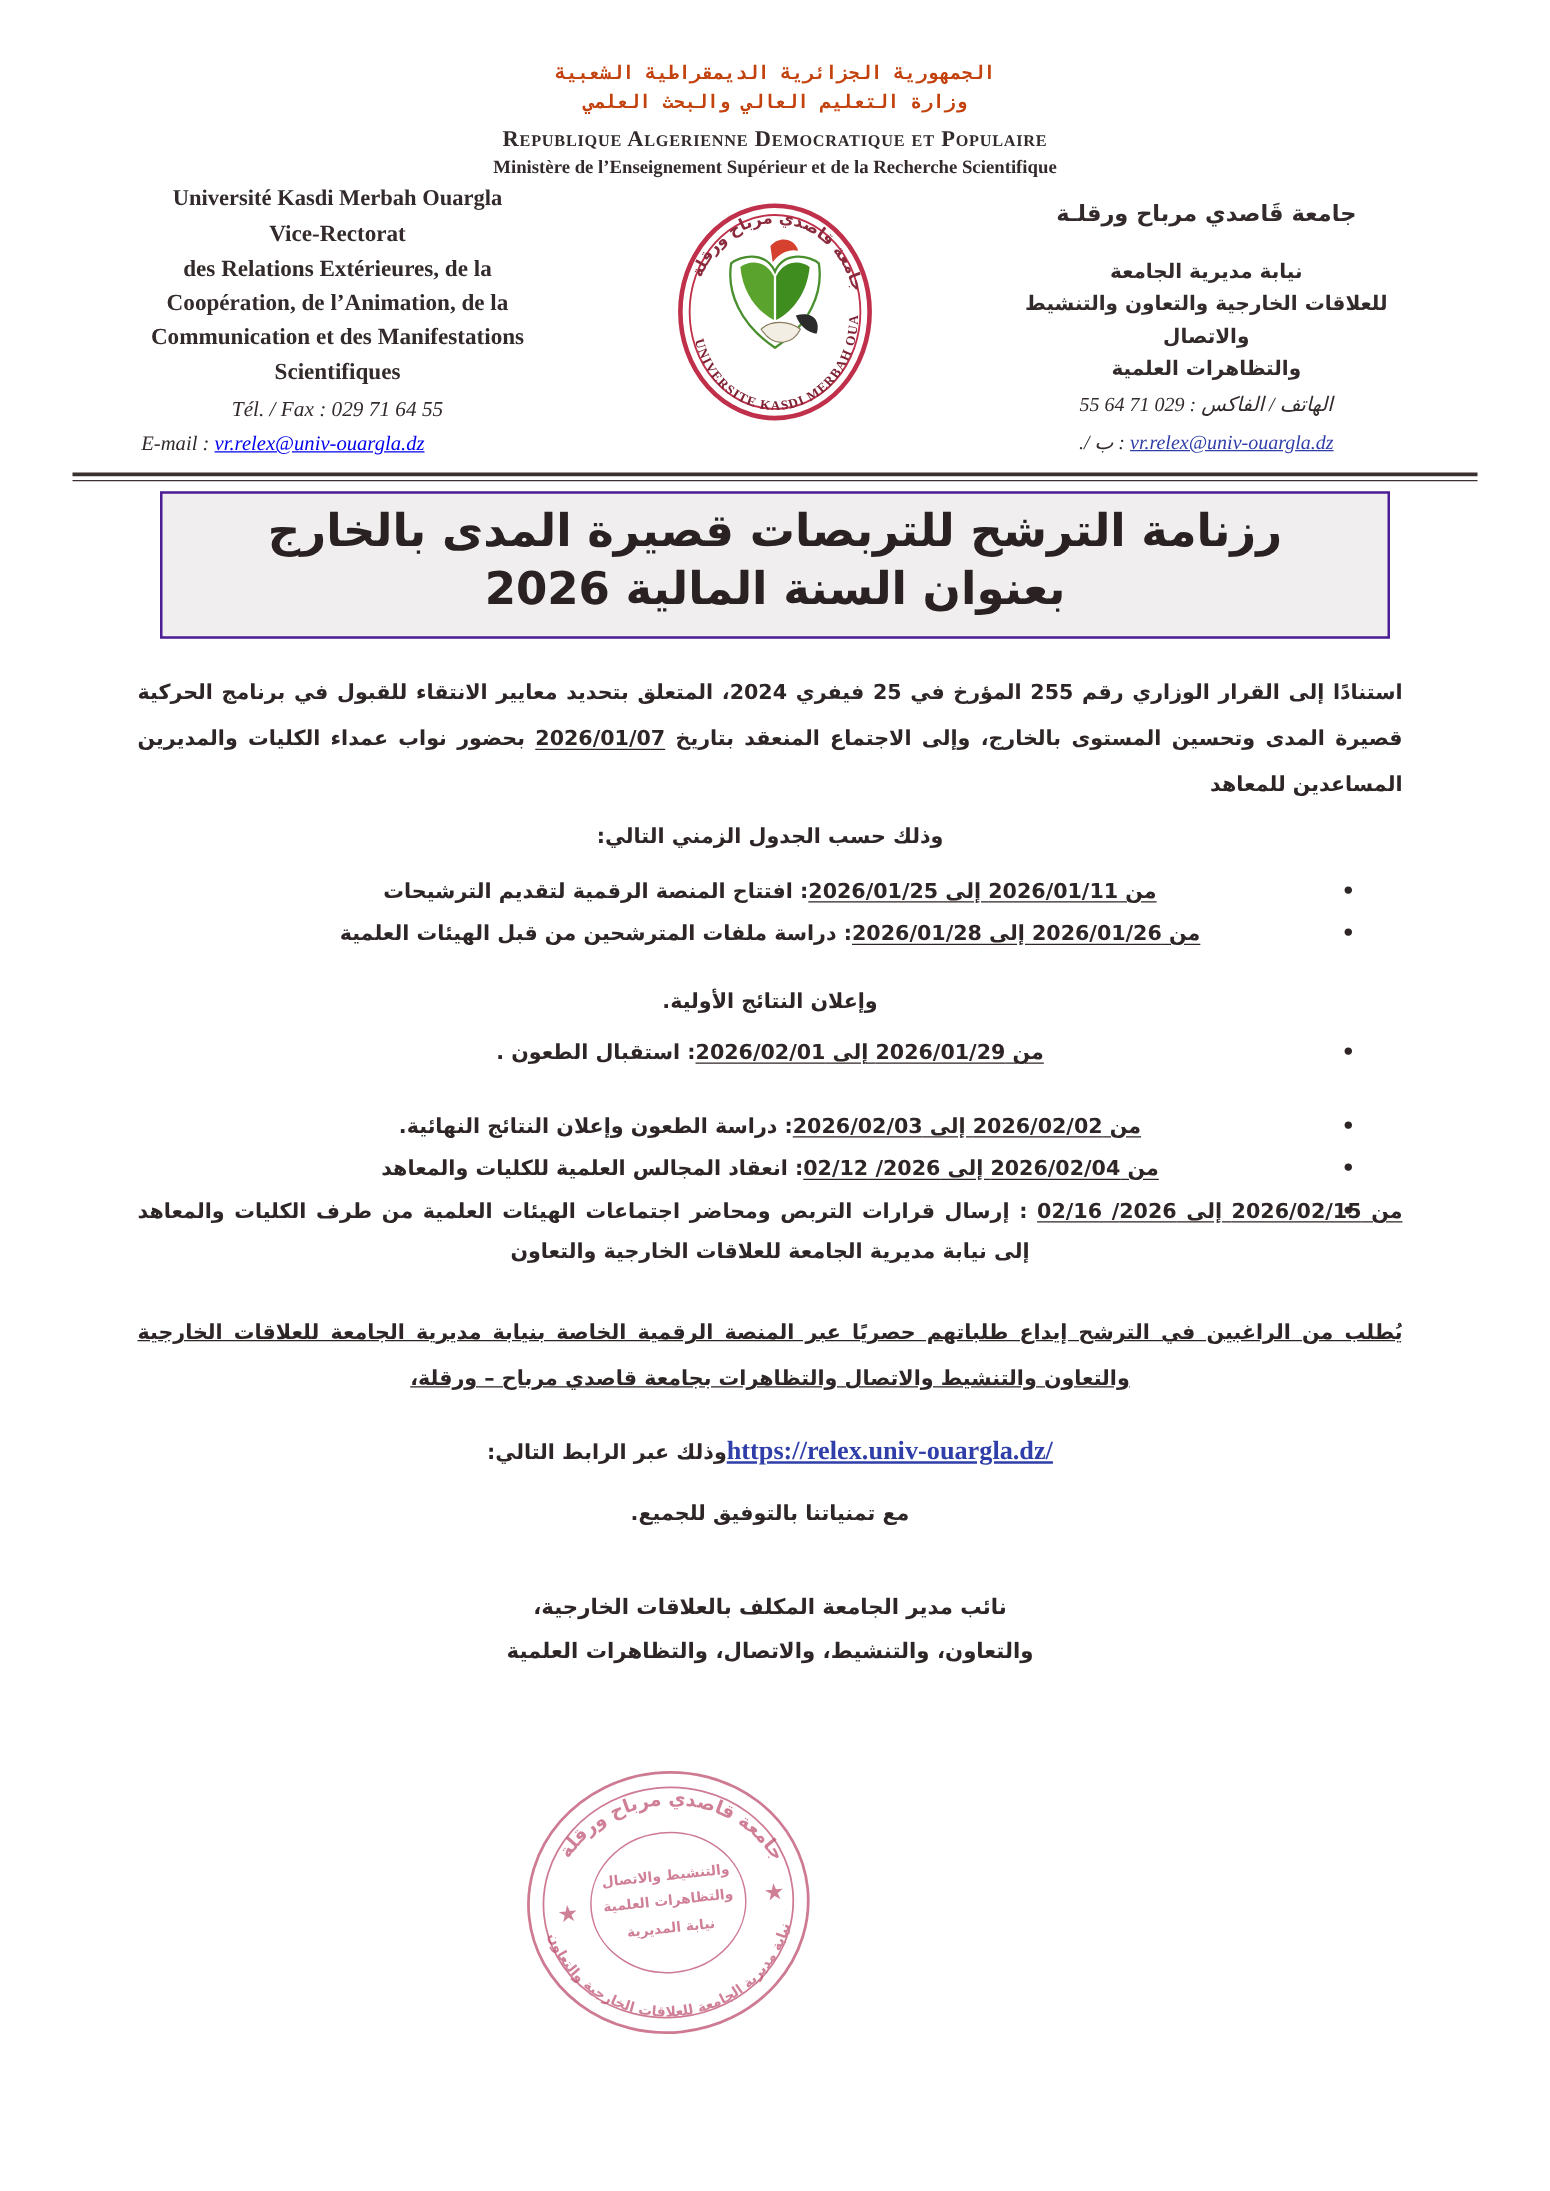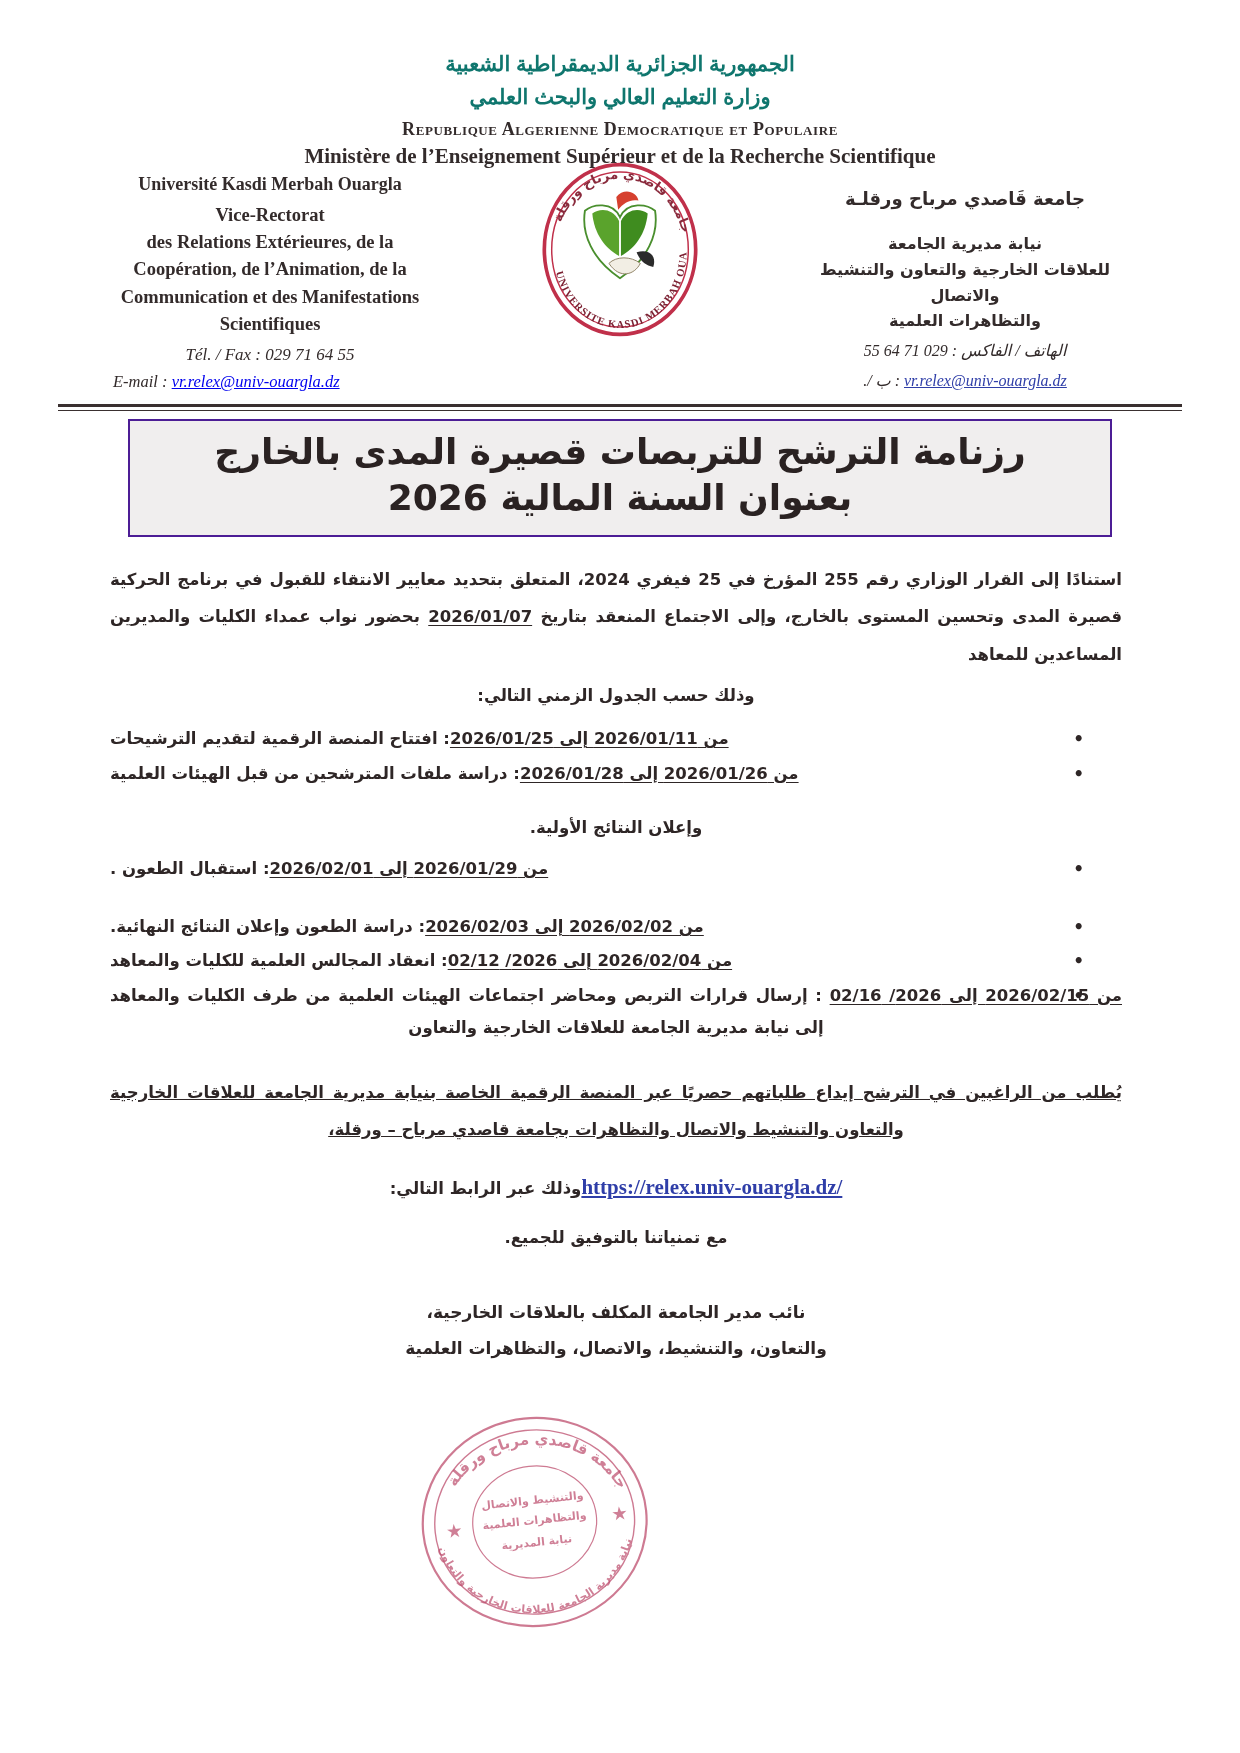--- a/index.html
+++ b/index.html
@@ -21,41 +21,41 @@
 
   
   .header {
     position: relative;
     padding-top: 48px;
   }
   .hdr-center {
     text-align: center;
   }
   .hdr-ar-1 {
-    font-family: Liberation Sans, sans-serif;
-    font-weight: bold;
-    font-size: 21px;
+    font-family: Liberation Mono, monospace;
+    font-weight: bold;
+    font-size: 15px;
     direction: rtl;
     letter-spacing: 0px;
     line-height: 1.55;
-    color: #0f766e;
+    color: #c2410c;
   }
   .hdr-fr-caps {
     font-family: "Liberation Serif", serif;
     font-weight: bold;
     font-size: 18px;
     font-variant: small-caps;
     letter-spacing: 0.6px;
     margin-top: 6px;
     color: #332b2b;
   }
   .hdr-fr-min {
     font-family: "Liberation Serif", serif;
     font-weight: bold;
-    font-size: 21px;
+    font-size: 15px;
     margin-top: 4px;
     color: #332b2b;
   }
 
   .hdr-cols {
     position: relative;
     display: flex;
     justify-content: space-between;
     align-items: flex-end;
     margin-top: 2px;
@@ -187,21 +187,21 @@
   ul.timeline {
     list-style: none;
     margin: 10px 0 0 0;
     padding: 0;
     direction: rtl;
   }
   ul.timeline li {
     position: relative;
     font-size: 16.5px;
     line-height: 1.95;
-    text-align: left;
+    text-align: center;
     padding: 0 0 0 0;
     margin-bottom: 2px;
   }
   ul.timeline li::before {
     content: "•";
     position: absolute;
     right: 38px;
     top: 0;
     font-size: 17px;
     color: #2e2626;

